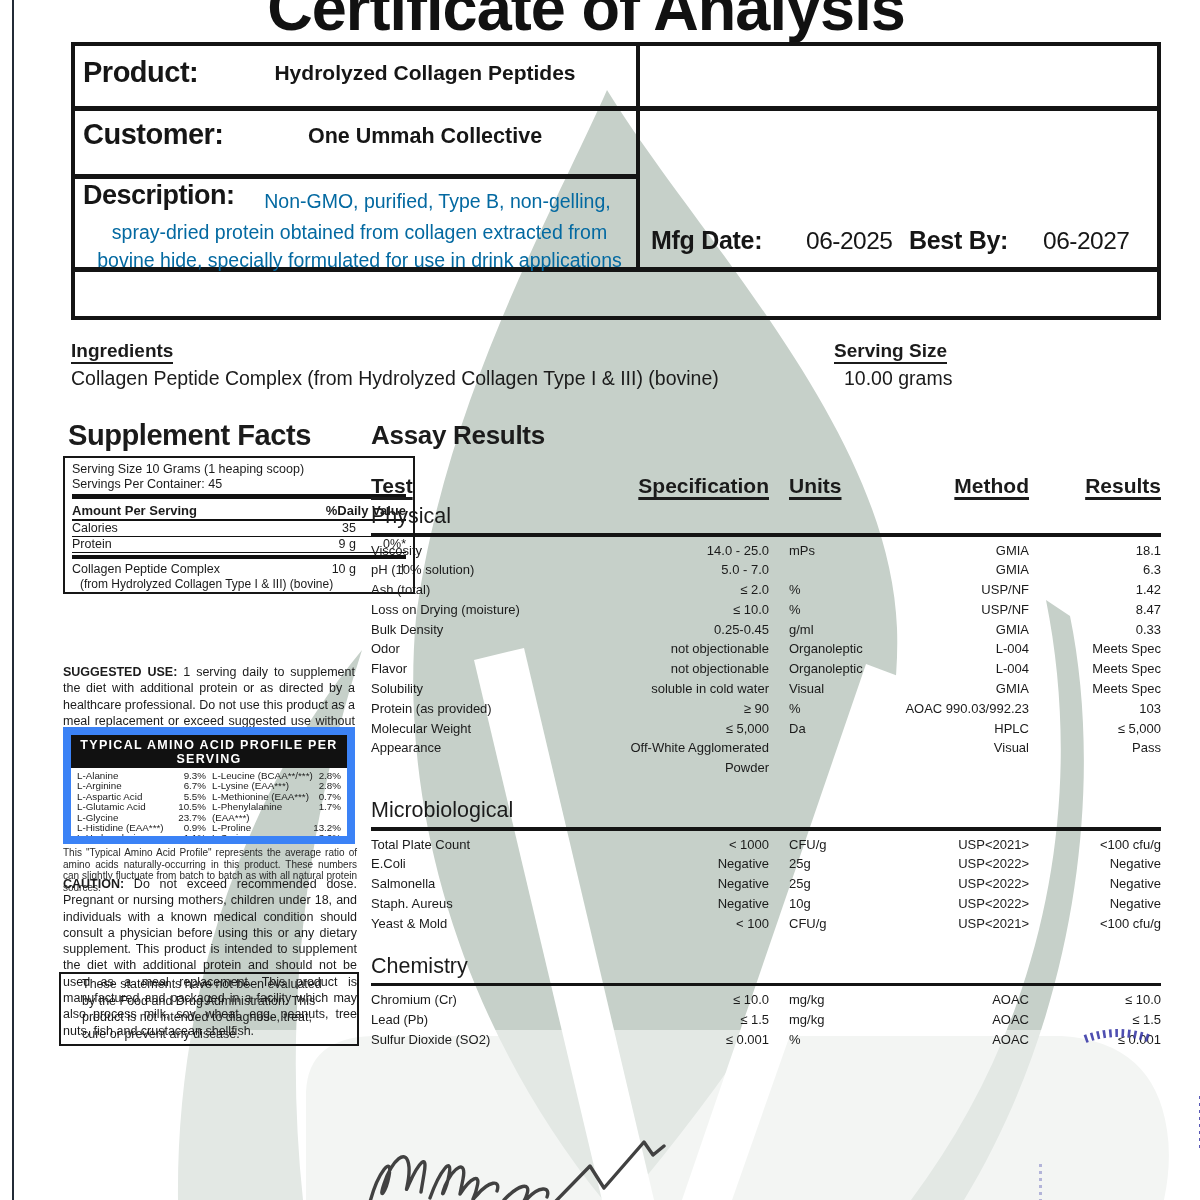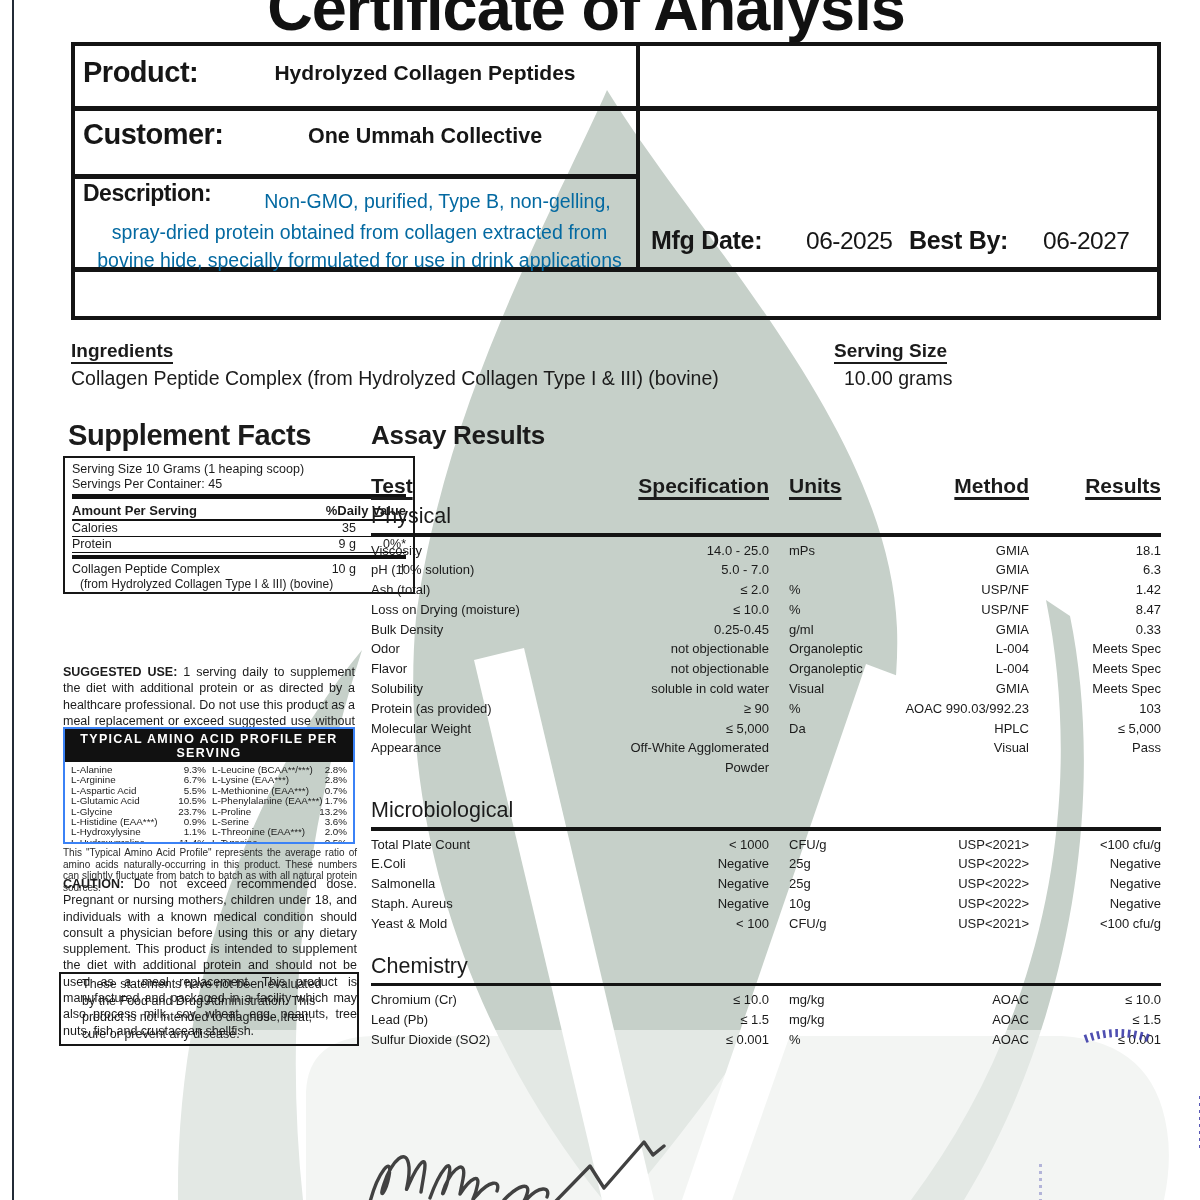--- a/index.html
+++ b/index.html
@@ -37,21 +37,21 @@
   .sf-sub{font-size:12px;padding-left:8px;line-height:14px;}
   .sf-foot{font-size:12px;line-height:14px;margin-top:2px;}
   .sf-warn{font-size:12.3px;line-height:15px;font-weight:bold;margin-top:3px;letter-spacing:-.2px;}
   
   .para{font-size:12.5px;line-height:16.3px;text-align:justify;}
   .para b{letter-spacing:0;}
   .note{font-size:10px;line-height:11.5px;text-align:justify;color:#2a2a2a;}
   .fda-box{left:53px;top:972px;width:300px;border:2px solid #161616;box-sizing:border-box;
            padding:2px 21px;font-size:12.5px;line-height:16.5px;}
   
-  .amino-box{left:57px;top:727px;width:292px;height:117px;border:2px solid #3b82f6;box-sizing:border-box;overflow:hidden;}
+  .amino-box{left:57px;top:727px;width:292px;height:117px;border:8px solid #3b82f6;box-sizing:border-box;overflow:hidden;}
   .amino-hd{background:#111;color:#fff;text-align:center;font-weight:bold;font-size:12.5px;
             letter-spacing:1.3px;padding:3px 0 2px;}
   .amino-body{display:flex;padding:3px 6px 2px;}
   .amino-col{flex:1;font-size:9.8px;line-height:10.4px;}
   .amino-col.right{padding-left:6px;}
   .am-row{display:flex;justify-content:space-between;}
   
   .assay-head{left:365px;top:420px;font-size:26px;font-weight:bold;letter-spacing:-.3px;}
   .assay-table{left:365px;top:474px;width:790px;}
   .assay-hdr,.assay-row{display:grid;grid-template-columns:250px 148px 120px 140px 132px;}
@@ -90,21 +90,21 @@
     <div class="ln" style="left:0;right:0;top:60px;height:5px;"></div>
     <div class="ln" style="left:0;width:565px;top:128px;height:5px;"></div>
     <div class="ln" style="left:0;right:0;top:221px;height:5px;"></div>
 
     <div class="cell-label" style="left:8px;top:10px;font-size:29px;">Product:</div>
     <div class="cell-value" style="left:150px;top:15px;width:400px;font-size:21px;">Hydrolyzed Collagen Peptides</div>
 
     <div class="cell-label" style="left:8px;top:72px;font-size:29px;">Customer:</div>
     <div class="cell-value" style="left:150px;top:78px;width:400px;font-size:21.5px;">One Ummah Collective</div>
 
-    <div class="cell-label" style="left:8px;top:134px;font-size:23px;">Description:</div>
+    <div class="cell-label" style="left:8px;top:134px;font-size:27px;">Description:</div>
     <div class="desc-text" style="left:165px;top:144px;width:395px;font-size:19.5px;">Non-GMO, purified, Type B, non-gelling,</div>
     <div class="desc-text" style="left:12px;top:172px;width:545px;font-size:19.5px;line-height:28px;">
       <div>spray-dried protein obtained from collagen extracted from</div>
       <div>bovine hide, specially formulated for use in drink applications</div>
     </div>
 
     <div class="cell-label" style="left:576px;top:180px;font-size:25px;letter-spacing:-.3px;">Mfg Date:</div>
     <div class="cell-label" style="left:731px;top:181px;font-size:24.5px;font-weight:normal;">06-2025</div>
     <div class="cell-label" style="left:834px;top:180px;font-size:25px;letter-spacing:-.3px;">Best By:</div>
     <div class="cell-label" style="left:968px;top:181px;font-size:24.5px;font-weight:normal;">06-2027</div>

